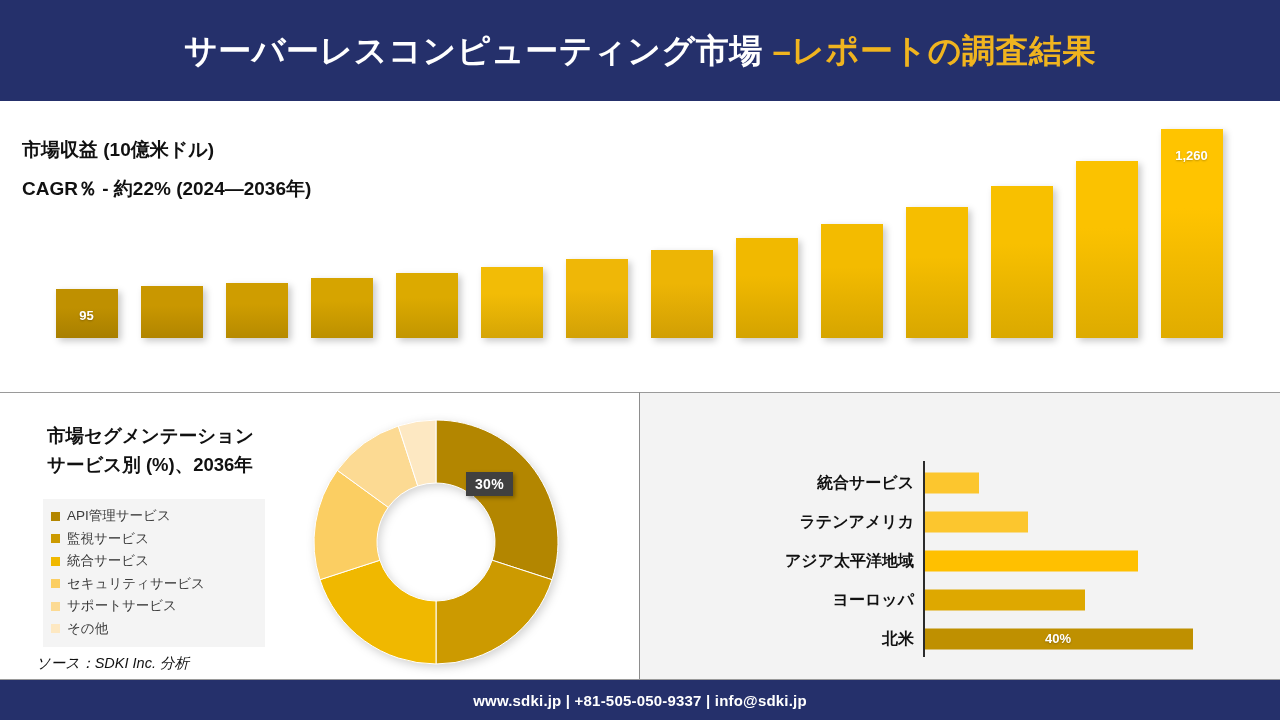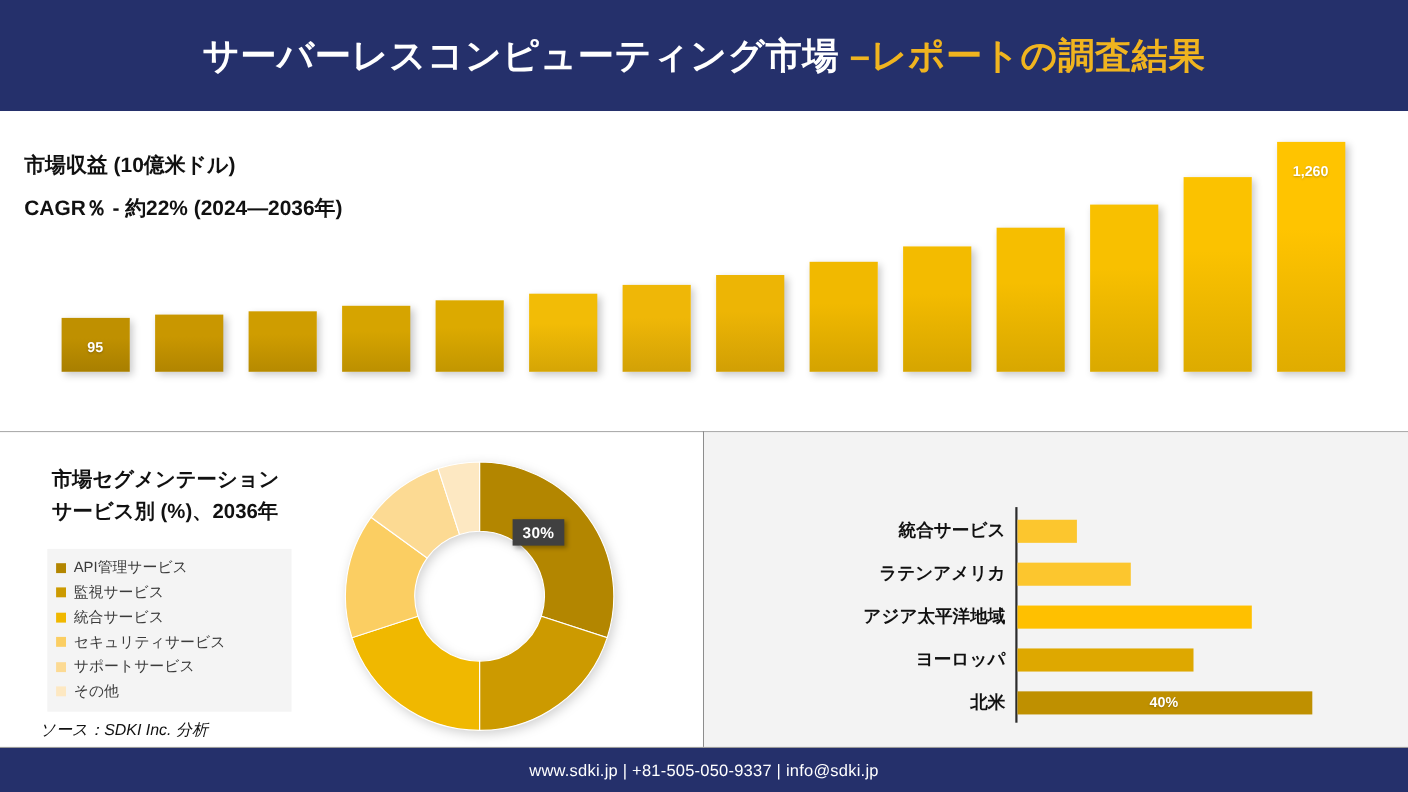--- a/index.html
+++ b/index.html
@@ -138,21 +138,21 @@
     position:absolute;top:50%;transform:translateY(-50%);
     color:#ffffff;font-size:13px;font-weight:700;
     text-shadow:0 1px 2px rgba(0,0,0,.25);
   }
 
   
   .footer{
     position:absolute;left:0;top:680px;width:1280px;height:40px;
     background:#25306b;display:flex;align-items:center;justify-content:center;
   }
-  .footer-txt{color:#ffffff;font-size:15px;font-weight:400;letter-spacing:.2px;}
+  .footer-txt{color:#ffffff;font-size:15px;font-weight:700;letter-spacing:.2px;}
 </style>
 </head>
 <body>
 
 <div class="page">
 
   <div class="header">
     <div class="header-title">
       <span class="t-main">サーバーレスコンピューティング市場 </span><span class="t-accent">–レポートの調査結果</span>
     </div>

